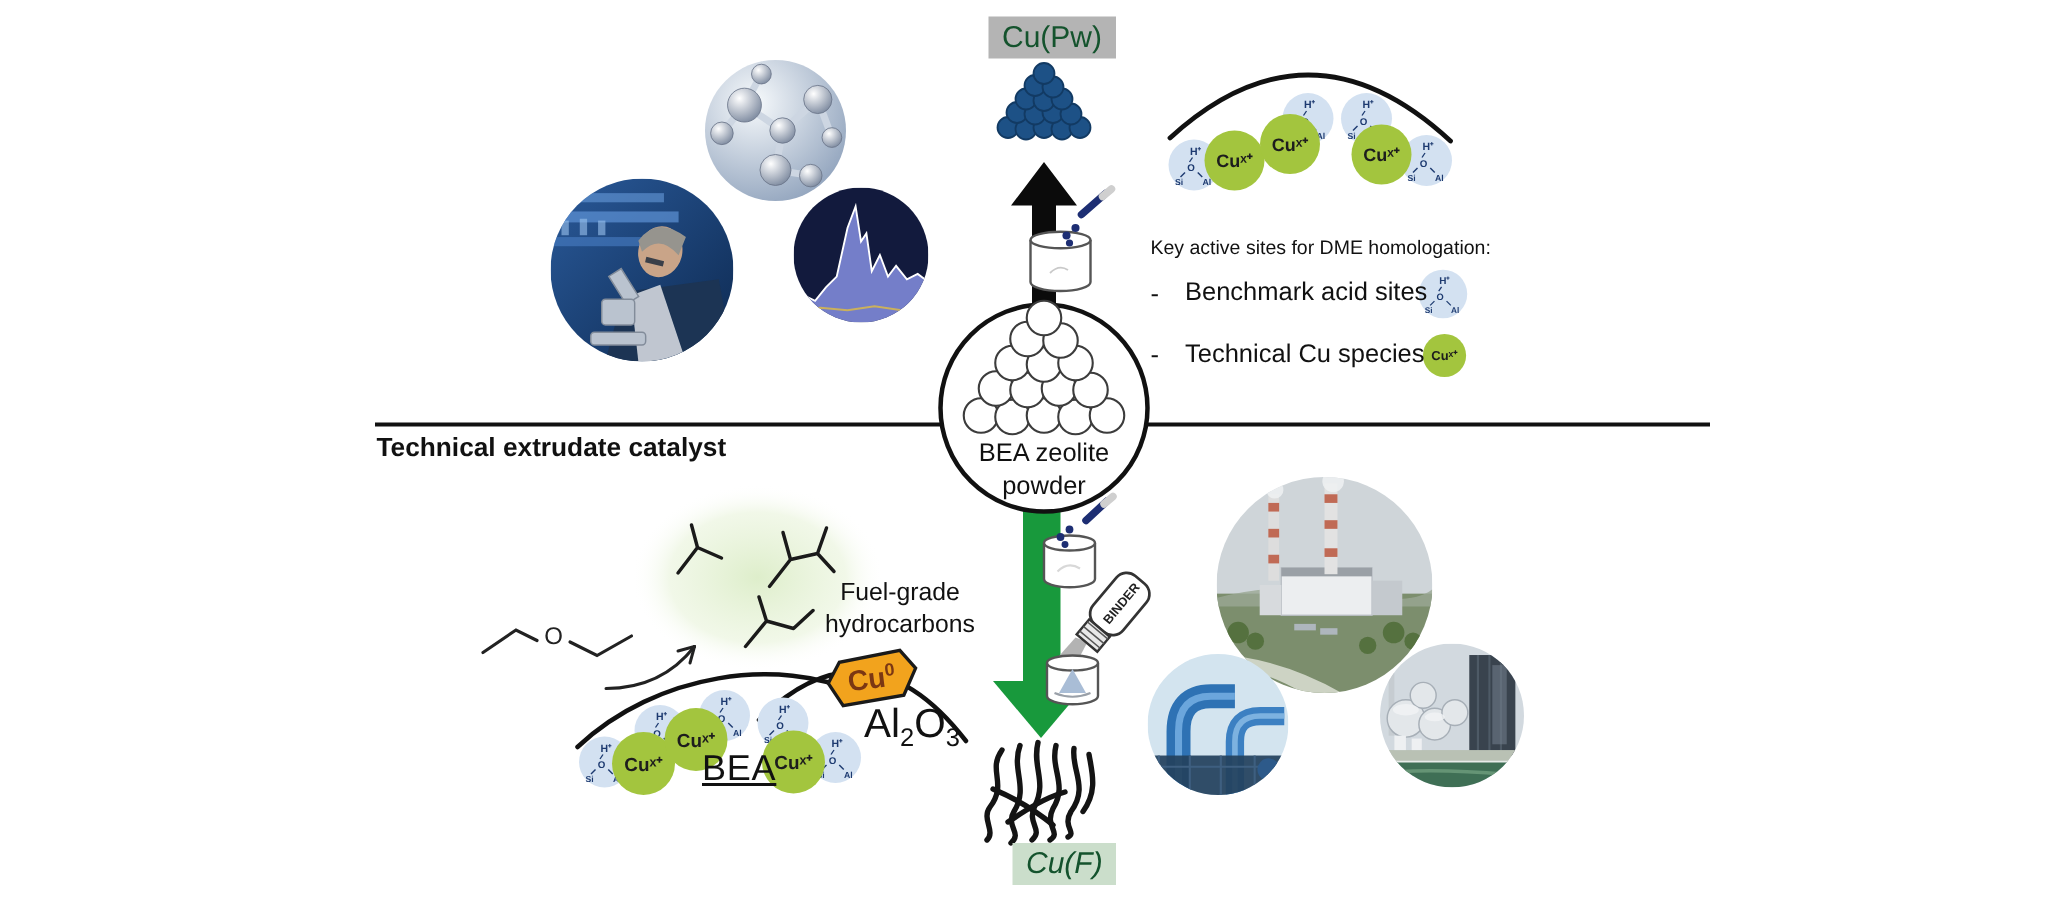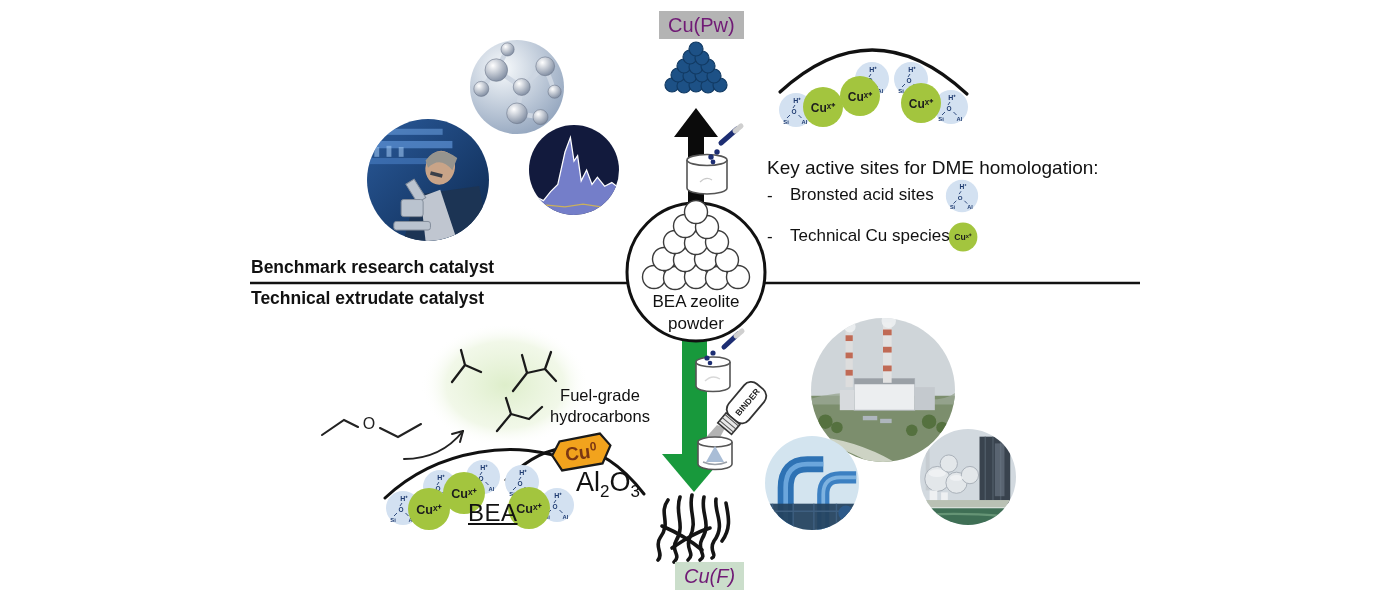--- a/index.html
+++ b/index.html
@@ -1,23 +1,23 @@
 <!DOCTYPE html>
 <html><head>
 <meta charset="utf-8">
 <style>
   html,body{margin:0;padding:0;background:#fff;}
   #canvas{position:relative;width:1380px;height:600px;margin:0 auto;background:#fff;overflow:hidden;
           font-family:"Liberation Sans",sans-serif;color:#111;}
   #art{position:absolute;left:0;top:0;width:1380px;height:600px;}
   .abs{position:absolute;}
-  .tag{font-size:20px;line-height:1;padding:4px 9px;color:#701a75;}
+  .tag{font-size:20px;line-height:1;padding:4px 9px;color:#14532d;}
   .bold-label{font-size:17.5px;font-weight:bold;white-space:nowrap;}
   .circle-text{width:140px;text-align:center;font-size:17px;line-height:1.3;}
-  .key-title{font-size:19px;white-space:nowrap;}
+  .key-title{font-size:13px;white-space:nowrap;}
   .bullet-dash{font-size:17px;}
   .bullet-label{font-size:17px;white-space:nowrap;}
   .fuel-text{width:136px;text-align:center;font-size:16.5px;line-height:1.3;margin-top:10px;}
   .bea-label{font-size:24px;letter-spacing:.5px;}
   .al2o3{font-size:27px;}
   .al2o3 sub{font-size:17px;}
   .photo{position:absolute;border-radius:50%;overflow:hidden;}
   .photo svg{display:block;width:100%;height:100%;}
 </style>
 </head>
@@ -450,31 +450,30 @@
       <rect x="10" y="64" width="8" height="10" fill="#eef0f2"></rect>
         <rect x="22" y="66" width="7" height="8" fill="#eef0f2"></rect>
       <rect x="0" y="82" width="100" height="18" fill="#3f6f55"></rect>
       <line x1="0" y1="82" x2="100" y2="82" stroke="#e8ece9" stroke-width="1.2"></line>
       <path d="M0,90 Q40,86 100,92" stroke="#6f9d7d" stroke-width="2.5" fill="none" opacity="0.8"></path>
     </svg>
   </div>
 
   <div class="abs tag" style="left:659px;top:11px;background:#b4b4b4;">Cu(Pw)</div>
 
-  <div class="abs bold-label" style="left:251px;top:257px;">Benchmark research catalyst</div>
   <div class="abs circle-text" style="left:626px;top:291px;">
     <div>BEA zeolite</div>
     <div>powder</div>
   </div>
 
   <div class="abs bold-label" style="left:251px;top:288px;">Technical extrudate catalyst</div>
 
   <div class="abs key-title" style="left:767px;top:157px;">Key active sites for DME homologation:</div>
   <div class="abs bullet-dash" style="left:767px;top:186px;">-</div>
-  <div class="abs bullet-label" style="left:790px;top:185px;">Bronsted acid sites</div>
+  <div class="abs bullet-label" style="left:790px;top:185px;">Benchmark acid sites</div>
   <div class="abs bullet-dash" style="left:767px;top:227px;">-</div>
   <div class="abs bullet-label" style="left:790px;top:226px;">Technical Cu species</div>
 
   <div class="abs fuel-text" style="left:532px;top:375px;">
     <div>Fuel-grade</div>
     <div>hydrocarbons</div>
   </div>
 
   <div class="abs bea-label" style="left:468px;top:499px;text-decoration:underline;">BEA</div>
 

